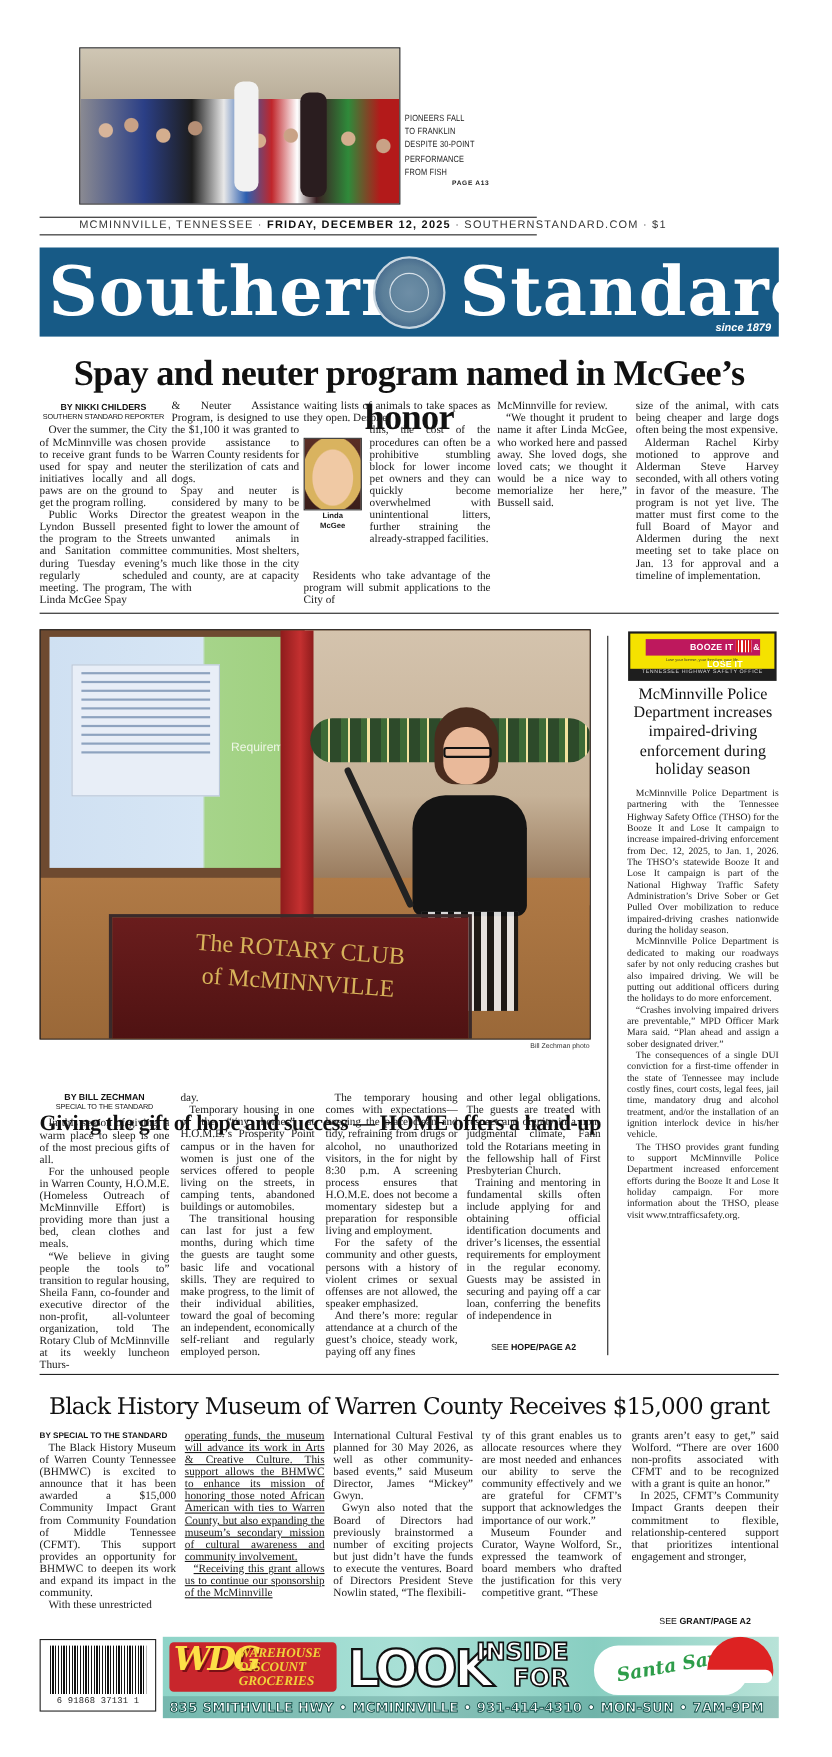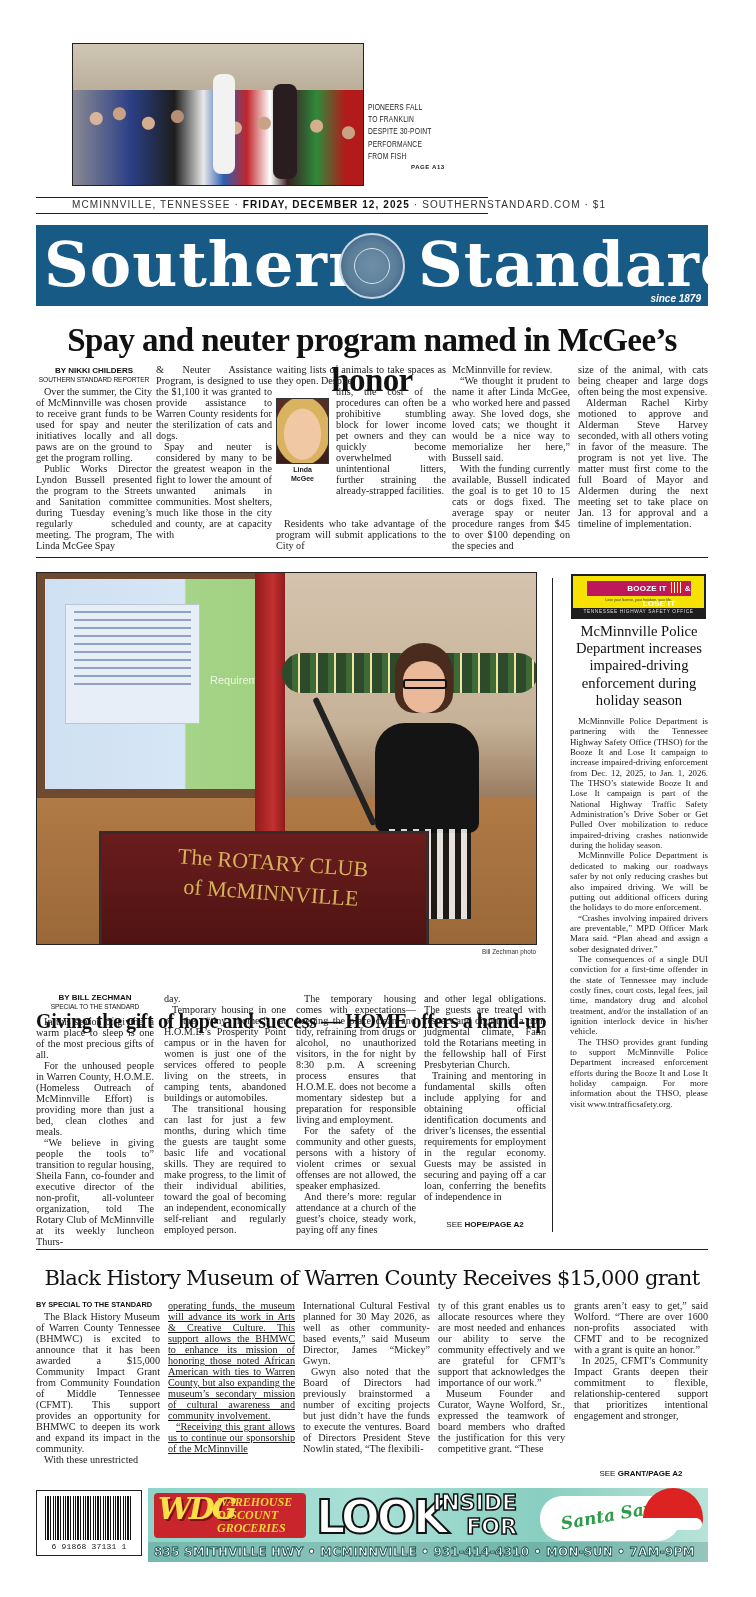--- a/index.html
+++ b/index.html
@@ -180,21 +180,20 @@
 </div>
 <div class="abs col" style="left:336px; top:386px; width:110px;">
   <p class="noind">this, the cost of the procedures can often be a prohibitive stumbling block for lower income pet owners and they can quickly become overwhelmed with unintentional litters, further straining the already-strapped facilities.</p>
 </div>
 <div class="abs col" style="left:276px; top:518px; width:170px;">
   <p>Residents who take advantage of the program will submit applications to the City of</p>
 </div>
 <div class="abs col" style="left:452px; top:364px; width:118px;">
   <p class="noind">McMinnville for review.</p>
   <p>“We thought it prudent to name it after Linda McGee, who worked here and passed away. She loved dogs, she loved cats; we thought it would be a nice way to memorialize her here,” Bussell said.</p>
-  <p>With the funding currently available, Bussell indicated the goal is to get 10 to 15 cats or dogs fixed. The average spay or neuter procedure ranges from $45 to over $100 depending on the species and</p>
 </div>
 <div class="abs col" style="left:578px; top:364px; width:130px;">
   <p class="noind">size of the animal, with cats being cheaper and large dogs often being the most expensive.</p>
   <p>Alderman Rachel Kirby motioned to approve and Alderman Steve Harvey seconded, with all others voting in favor of the measure. The program is not yet live. The matter must first come to the full Board of Mayor and Aldermen during the next meeting set to take place on Jan. 13 for approval and a timeline of implementation.</p>
 </div>
 
 <div class="abs rule" style="left:36px; top:557px; width:672px;"></div>
 
 <div class="abs rotary-photo">
   <div class="rp-wall"></div>

